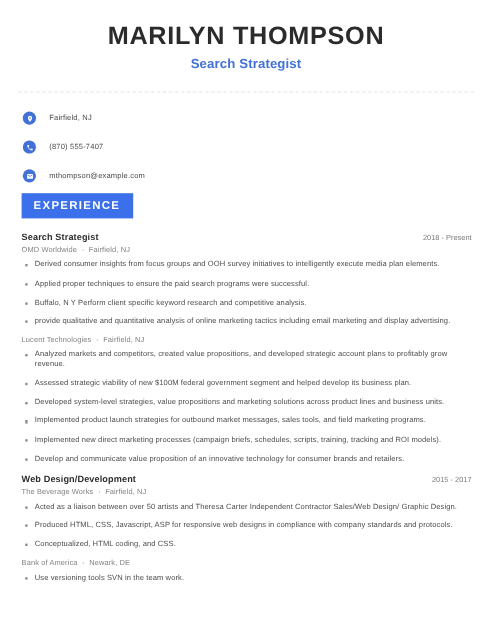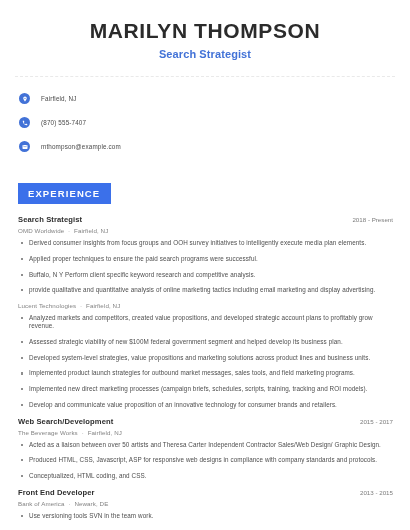--- a/index.html
+++ b/index.html
@@ -71,21 +71,20 @@
   }
   
   .section-badge {
     display: inline-block;
     background: #3b70ea;
     color: #ffffff;
     font-size: 9.5px;
     font-weight: bold;
     letter-spacing: 1.1px;
     padding: 5px 11px 5px 10px;
-    margin-top: 22px;
     margin-left: 3px;
   }
   .jobs { margin-top: 11px; padding-left: 3px; }
   .job { margin-bottom: 7px; }
   .job-head {
     display: flex;
     justify-content: space-between;
     align-items: baseline;
   }
   .job-role {
@@ -199,38 +198,34 @@
         <li>Assessed strategic viability of new $100M federal government segment and helped develop its business plan.</li>
         <li>Developed system-level strategies, value propositions and marketing solutions across product lines and business units.</li>
         <li>Implemented product launch strategies for outbound market messages, sales tools, and field marketing programs.</li>
         <li>Implemented new direct marketing processes (campaign briefs, schedules, scripts, training, tracking and ROI models).</li>
         <li>Develop and communicate value proposition of an innovative technology for consumer brands and retailers.</li>
       </ul>
     </div>
 
     <div class="job">
       <div class="job-head">
-        <span class="job-role">Web Search/Development</span>
+        <span class="job-role">Web Design/Development</span>
         <span class="job-dates">2015 - 2017</span>
       </div>
       <div class="job-company">
         <span>The Beverage Works</span><span class="sep">&nbsp;·&nbsp;</span><span>Fairfield, NJ</span>
       </div>
       <ul class="bullets">
         <li>Acted as a liaison between over 50 artists and Theresa Carter Independent Contractor Sales/Web Design/ Graphic Design.</li>
         <li>Produced HTML, CSS, Javascript, ASP for responsive web designs in compliance with company standards and protocols.</li>
         <li>Conceptualized, HTML coding, and CSS.</li>
       </ul>
     </div>
 
     <div class="job">
-      <div class="job-head">
-        <span class="job-role">Front End Developer</span>
-        <span class="job-dates">2013 - 2015</span>
-      </div>
       <div class="job-company">
         <span>Bank of America</span><span class="sep">&nbsp;·&nbsp;</span><span>Newark, DE</span>
       </div>
       <ul class="bullets">
         <li>Use versioning tools SVN in the team work.</li>
 
       </ul>
     </div>
 
   </div>

